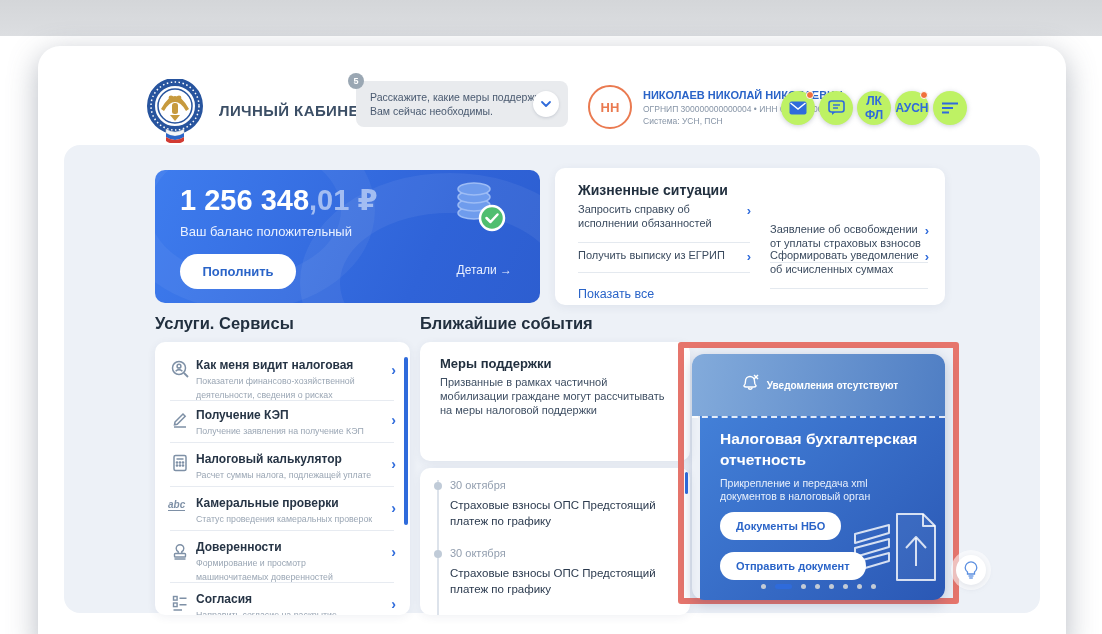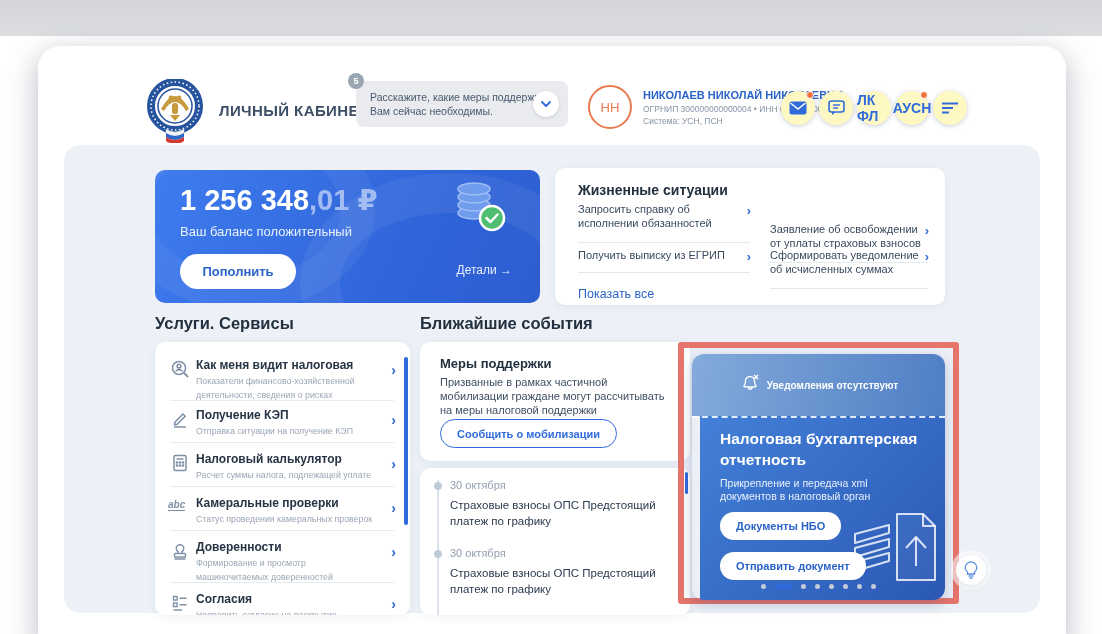--- a/index.html
+++ b/index.html
@@ -22,29 +22,29 @@
     background:#e9ebee; border-radius:8px; }
   .support-badge { position:absolute; left:-8px; top:-8px; width:16px; height:16px;
     border-radius:50%; background:#9aa7b3; color:#fff; font-size:9px; font-weight:bold;
     display:flex; align-items:center; justify-content:center; }
   .support-text { position:absolute; left:14px; top:9px; font-size:10.5px; color:#4a5a70;
     line-height:14px; white-space:nowrap; }
   .support-chevron { position:absolute; right:9px; top:10px; width:26px; height:26px;
     border-radius:50%; background:#fff; display:flex; align-items:center; justify-content:center;
     box-shadow:0 1px 3px rgba(120,130,150,.3); cursor:pointer; }
   .avatar { position:absolute; left:588px; top:85px; width:44px; height:44px; border-radius:50%;
-    background:#fff; border:2px solid #ea7a50; color:#ea7a50; font-size:13px; font-weight:normal;
+    background:#fff; border:2px solid #ea7a50; color:#ea7a50; font-size:13px; font-weight:bold;
     display:flex; align-items:center; justify-content:center; }
   .user-name { position:absolute; left:643px; top:89px; font-size:11px; font-weight:bold;
     color:#2a64c8; white-space:nowrap; }
   .user-meta { position:absolute; left:643px; top:104px; font-size:8.5px; color:#8694a6; white-space:nowrap; }
   .user-system { position:absolute; left:643px; top:116px; font-size:8.5px; color:#8694a6; white-space:nowrap; }
-  .hicon { position:absolute; top:91px; width:34px; height:34px; border-radius:50%; background:#fef9c3;
+  .hicon { position:absolute; top:91px; width:34px; height:34px; border-radius:50%; background:#bef264;
     box-shadow:0 1px 5px rgba(120,130,150,.4); display:flex; align-items:center; justify-content:center;
-    cursor:pointer; font-size:14px; font-weight:bold; color:#2f6bdb; }
+    cursor:pointer; font-size:12px; font-weight:bold; color:#2f6bdb;text-align:center; }
   .hdot { position:absolute; right:1px; top:0; width:8px; height:8px; border-radius:50%;
     background:#f0703c; border:1.5px solid #fff; }
 
   
   .balance { position:absolute; left:155px; top:170px; width:385px; height:133px; border-radius:10px;
     background:linear-gradient(115deg,#3e7cee 0%,#2f63d8 70%,#2d5ed0 100%); overflow:hidden; }
   .bal-deco1 { position:absolute; left:-40px; top:-60px; width:260px; height:200px; border-radius:50%;
     border:34px solid rgba(255,255,255,.05); }
   .bal-deco2 { position:absolute; right:-60px; bottom:-90px; width:300px; height:220px; border-radius:50%;
     border:40px solid rgba(255,255,255,.06); }
@@ -271,21 +271,21 @@
     </div>
 
     <div class="svc-item" style="top:66px;">
       <span class="svc-icon">
         <svg width="20" height="20" viewBox="0 0 20 20" fill="none" stroke="#7e90a6" stroke-width="1.5">
           <path d="M5 13 L13 5 l2.2 2.2 L7.2 15.2 L4.5 15.7 z"></path>
             <line x1="4" y1="18" x2="16" y2="18"></line>
         </svg>
       </span>
       <span class="svc-title">Получение КЭП</span>
-      <span class="svc-desc">Отправка ситуации на получение КЭП</span>
+      <span class="svc-desc">Получение заявления на получение КЭП</span>
       <span class="svc-chevron">›</span>
       <span class="svc-divider" style="top:34px;"></span>
     </div>
 
     <div class="svc-item" style="top:110px;">
       <span class="svc-icon">
         <svg width="20" height="20" viewBox="0 0 20 20" fill="none" stroke="#7e90a6" stroke-width="1.5">
           <rect x="4" y="2.5" width="12" height="15" rx="1.5"></rect>
             <line x1="6.5" y1="6" x2="13.5" y2="6"></line>
           <circle cx="7" cy="9.5" r="0.6" fill="#7e90a6"></circle>
@@ -336,21 +336,20 @@
       </span>
       <span class="svc-title">Согласия</span>
       <span class="svc-desc">Направить согласие на раскрытие сведений, составляющих</span>
       <span class="svc-chevron">›</span>
     </div>
   </div>
 
   <div class="measure-card">
     <div class="measure-title">Меры поддержки</div>
     <div class="measure-text">Призванные в рамках частичной мобилизации граждане могут рассчитывать на меры налоговой поддержки</div>
-    <button class="btn-mobil">Сообщить о мобилизации</button>
   </div>
 
   <div class="events-card">
     <div class="ev-scroll"></div>
     <div class="ev-line"></div>
     <div class="ev-dot" style="top:14px;"></div>
     <div class="ev-date" style="top:11px;">30 октября</div>
     <div class="ev-text" style="top:29px;">Страховые взносы ОПС Предстоящий платеж по графику</div>
     <div class="ev-dot" style="top:82px;"></div>
     <div class="ev-date" style="top:79px;">30 октября</div>

